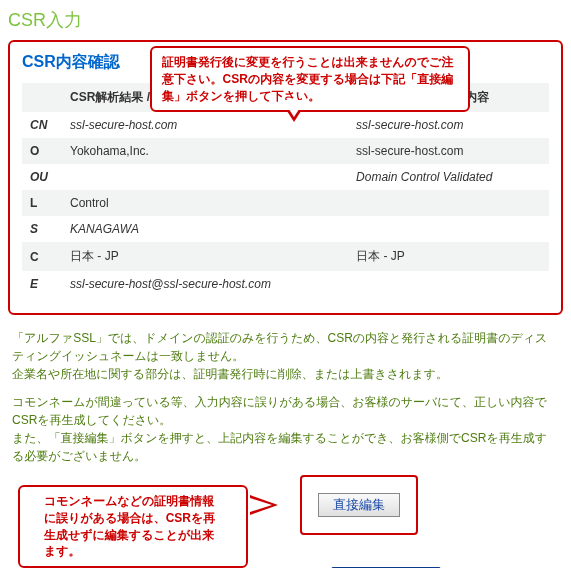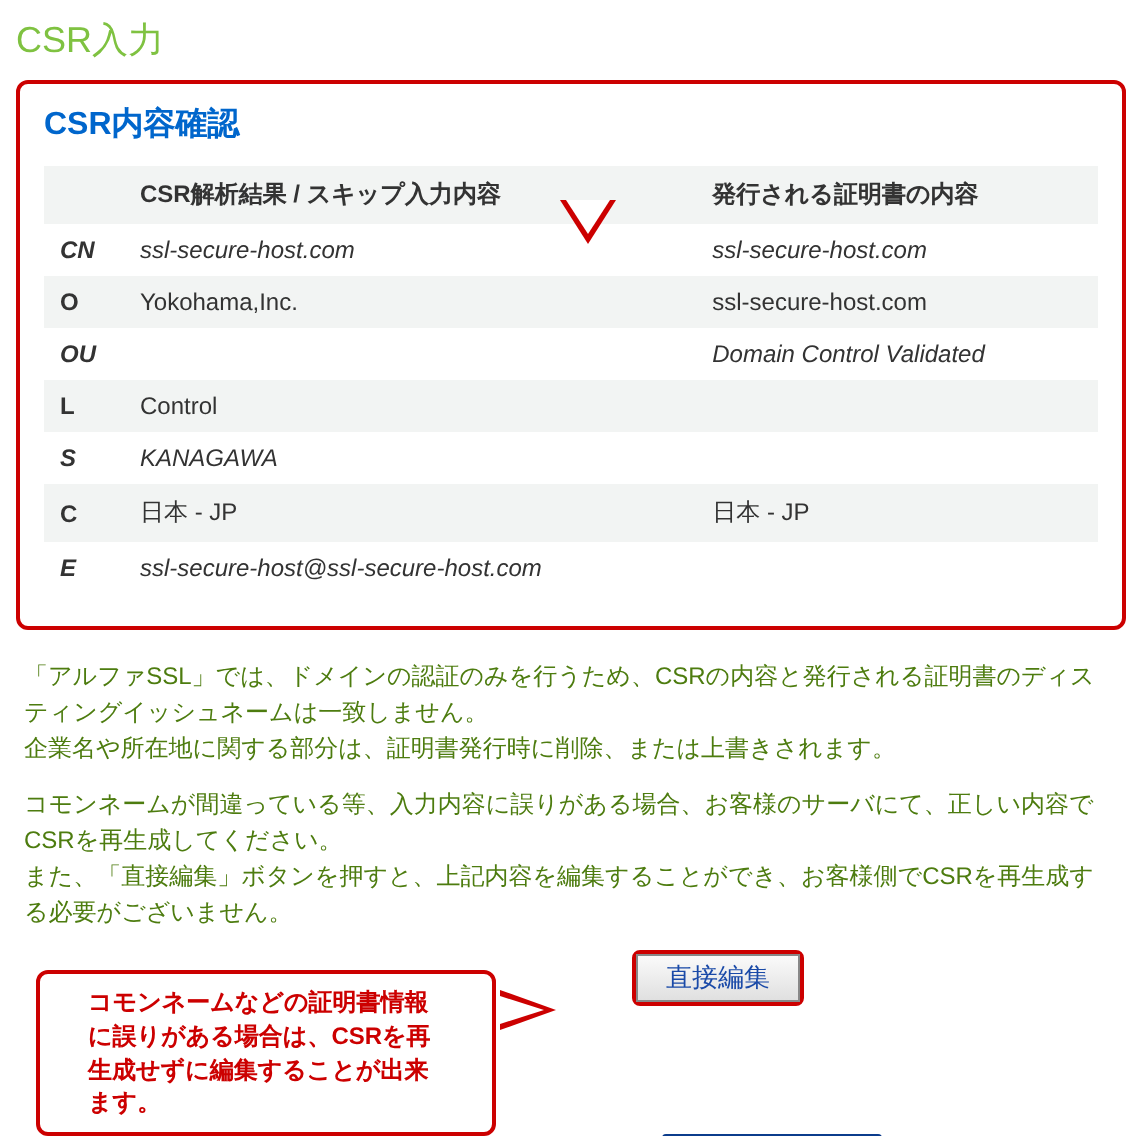--- a/index.html
+++ b/index.html
@@ -14,35 +14,36 @@
 table.data tr.even { background: #ffffff; font-style: italic; }
 table.data .rowlabel { font-weight: bold; width: 40px; }
 
 .callout1 { position: absolute; top: 4px; left: 140px; width: 320px; background: #fff; border: 2px solid #cc0000; border-radius: 6px; padding: 6px 10px; font-weight: bold; color: #cc0000; font-size: 12px; line-height: 1.4; z-index: 10; }
 .callout1-tail { position: absolute; top: 58px; left: 270px; width: 0; height: 0; border-left: 14px solid transparent; border-right: 14px solid transparent; border-top: 22px solid #cc0000; z-index: 9; }
 .callout1-tail-inner { position: absolute; top: 58px; left: 273px; width: 0; height: 0; border-left: 11px solid transparent; border-right: 11px solid transparent; border-top: 17px solid #fff; z-index: 11; }
 
 .notice { font-size: 12px; color: #4d7c0f; line-height: 1.5; margin: 10px 4px; }
 
 .edit-row { position: relative; margin: 10px 0 22px 0; height: 70px; }
-.edit-btn-wrap { position: absolute; left: 308px; top: 0; border: 2px solid #cc0000; border-radius: 4px; padding: 0; }
+.edit-btn-wrap { position: absolute; left: 292px; top: 0; border: 2px solid #cc0000; border-radius: 4px; padding: 16px; }
 .edit-btn { border: 1px solid #888; background: linear-gradient(#fafafa,#e0e0e0); padding: 2px 14px; font-size: 13px; color: #1a4aa8; cursor: pointer; }
 .callout2 { position: absolute; left: 10px; top: 10px; width: 230px; background: #fff; border: 2px solid #cc0000; border-radius: 6px; padding: 6px 24px; font-weight: bold; color: #cc0000; font-size: 12px; line-height: 1.4; }
 .callout2-tail { position: absolute; left: 242px; top: 20px; width: 0; height: 0; border-top: 10px solid transparent; border-bottom: 10px solid transparent; border-left: 28px solid #cc0000; }
 .callout2-tail-inner { position: absolute; left: 242px; top: 23px; width: 0; height: 0; border-top: 7px solid transparent; border-bottom: 7px solid transparent; border-left: 22px solid #fff; }
 
 .navbtns { display: flex; justify-content: center; gap: 90px; margin-top: 8px; }
 .navbtn { width: 110px; height: 28px; background: linear-gradient(#3f87ff,#1556cc); color: #fff; border: 1px solid #0b3c8c; border-radius: 2px; font-size: 14px; cursor: pointer; }
 </style>
 </head>
 <body>
 
 <div class="page-title">CSR入力</div>
 
 <div class="confirm-box">
+  <div class="callout1">証明書発行後に変更を行うことは出来ませんのでご注意下さい。CSRの内容を変更する場合は下記「直接編集」ボタンを押して下さい。</div>
   <div class="callout1-tail"></div>
   <div class="callout1-tail-inner"></div>
 
   <div class="section-title">CSR内容確認</div>
 
   <table class="data">
     <thead>
       <tr class="odd">
         <th class="rowlabel"></th>
         <th>CSR解析結果 / スキップ入力内容</th>

